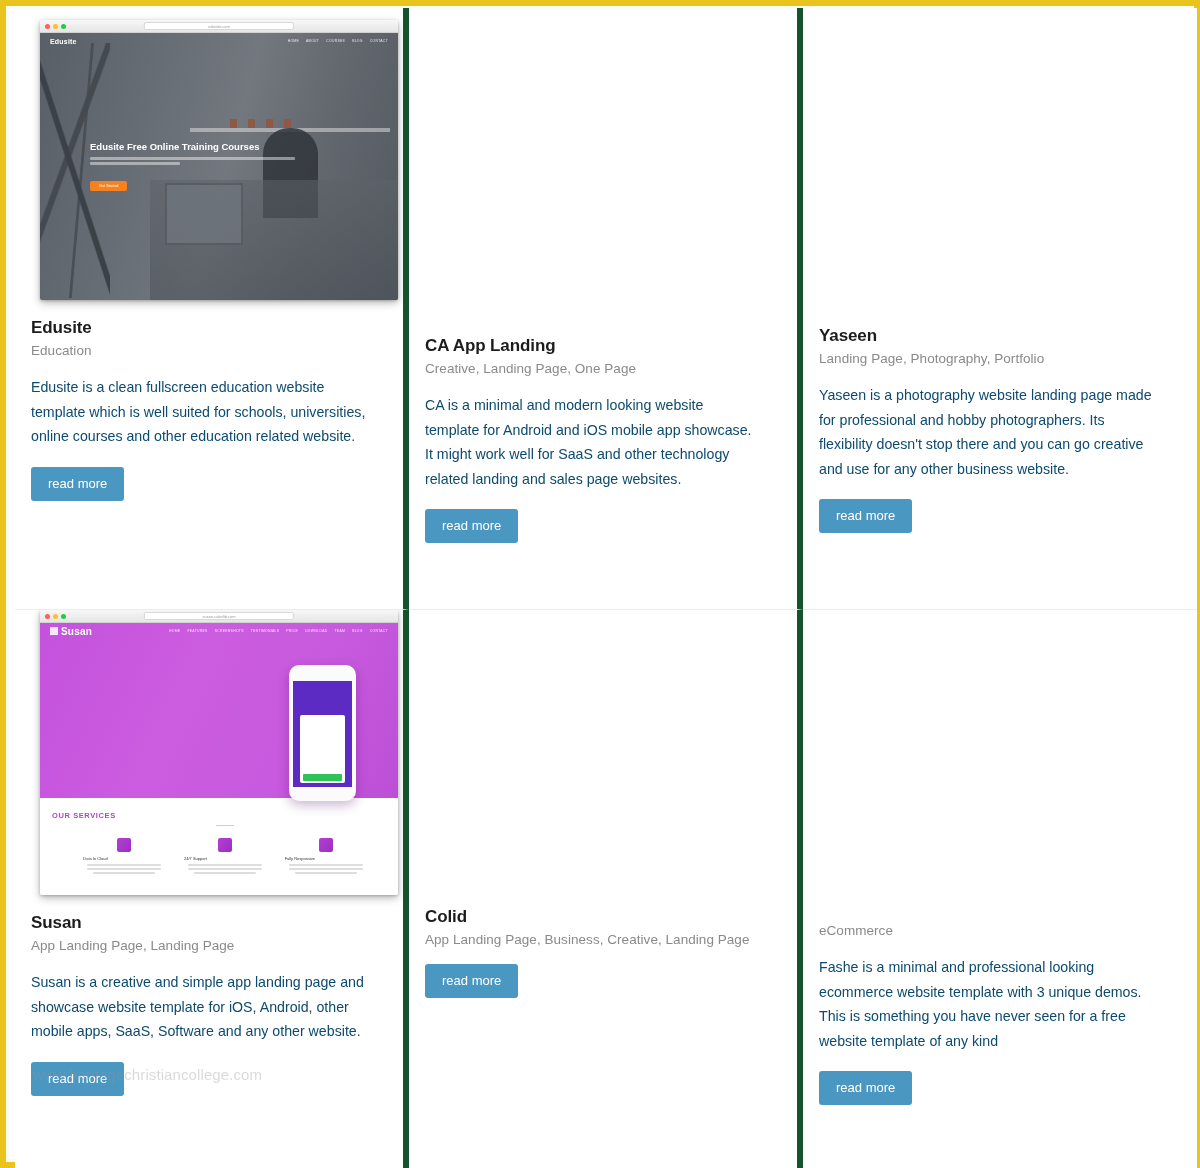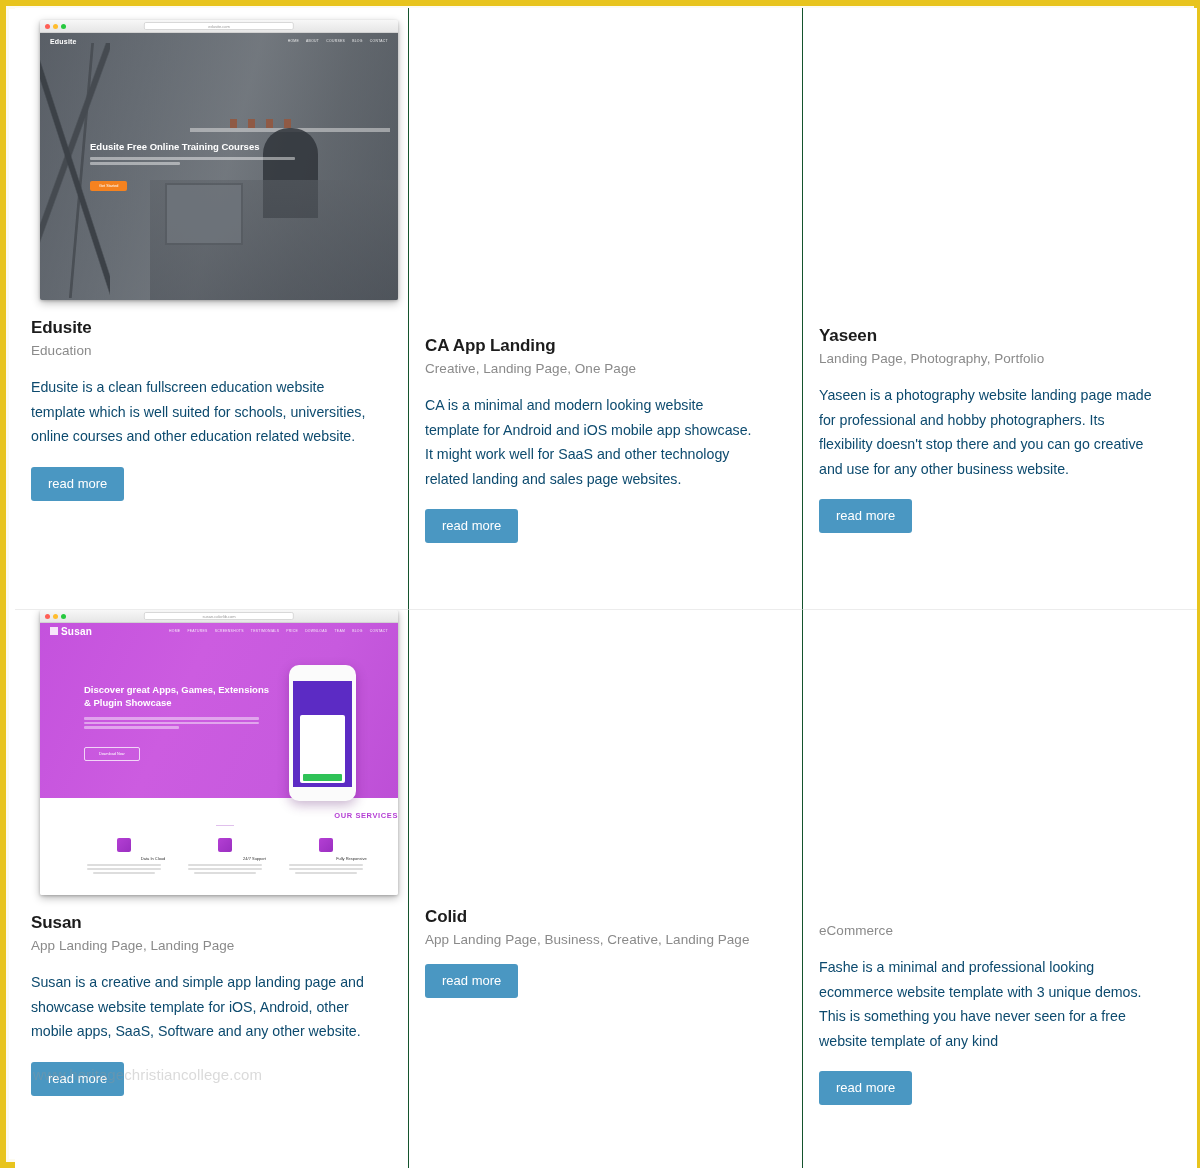--- a/index.html
+++ b/index.html
@@ -32,21 +32,21 @@
     position: absolute;
     left: 9px; top: 2px;
     width: 1182px; height: 1162px;
     display: grid;
     grid-template-columns: 1fr 1fr 1fr;
     grid-template-rows: 602px 560px;
   }
 
   .card {
     position: relative;
-    border-right: 1px solid #14532d;
+    border-right: 6px solid #14532d;
     border-bottom: 1px solid #ececec;
     background: #fff;
     padding: 0;
     overflow: hidden;
   }
   .card.c3 { border-right: none; }
   .card.r2 { border-bottom: none; }
 
   
   .thumb-wrap { position: relative; }
@@ -304,28 +304,21 @@
               <span>CONTACT</span>
             </div>
           </div>
           <div class="s-phone">
             <div class="s-screen">
               <div class="s-card">
                 <div class="s-green"></div>
               </div>
             </div>
           </div>
-          <div style="position:absolute;left:44px;top:60px;width:185px;z-index:4;">
-            <div class="hero-title" style="font-size:9.5px;line-height:13px;margin-bottom:8px;">Discover great Apps, Games, Extensions &amp; Plugin Showcase</div>
-            <div class="blur-line" style="width:175px;height:2.5px;margin-bottom:2px;"></div>
-            <div class="blur-line" style="width:175px;height:2.5px;margin-bottom:2px;"></div>
-            <div class="blur-line" style="width:95px;height:2.5px;margin-bottom:12px;"></div>
-            <div style="display:inline-block;border:1px solid rgba(255,255,255,.75);color:#fff;font-size:3.8px;padding:4px 14px;border-radius:2px;">Download Now</div>
-          </div>
-          <div style="position:absolute;left:12px;right:0;top:188px;text-align:right;">
+          <div style="position:absolute;left:12px;right:0;top:188px;text-align:left;">
             <div style="font-size:7.5px;color:#b43fd4;font-weight:bold;letter-spacing:.6px;">OUR SERVICES</div>
             <div style="width:18px;height:1px;background:#e0c0ec;margin:5px auto 12px auto;"></div>
             <div style="display:flex;justify-content:space-around;padding:0 22px;">
               <div style="width:82px;">
                 <div class="svc-icon"></div>
                 <div style="font-size:4px;color:#333;margin-bottom:3px;">Data In Cloud</div>
                 <div class="blur-line" style="background:#ddd;height:2px;margin:0 4px 2px 4px;"></div>
                 <div class="blur-line" style="background:#ddd;height:2px;margin:0 4px 2px 4px;"></div>
                 <div class="blur-line" style="background:#ddd;height:2px;margin:0 10px;"></div>
               </div>

